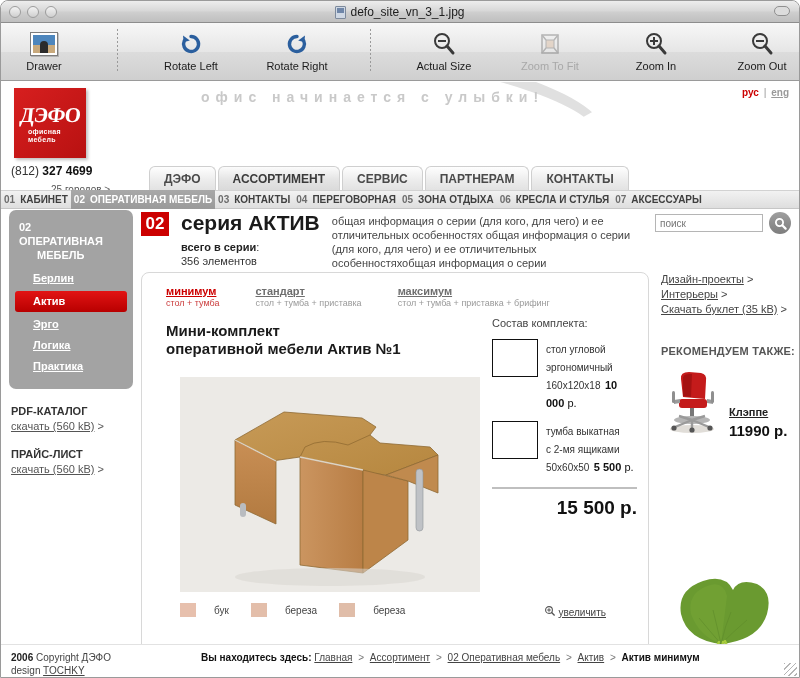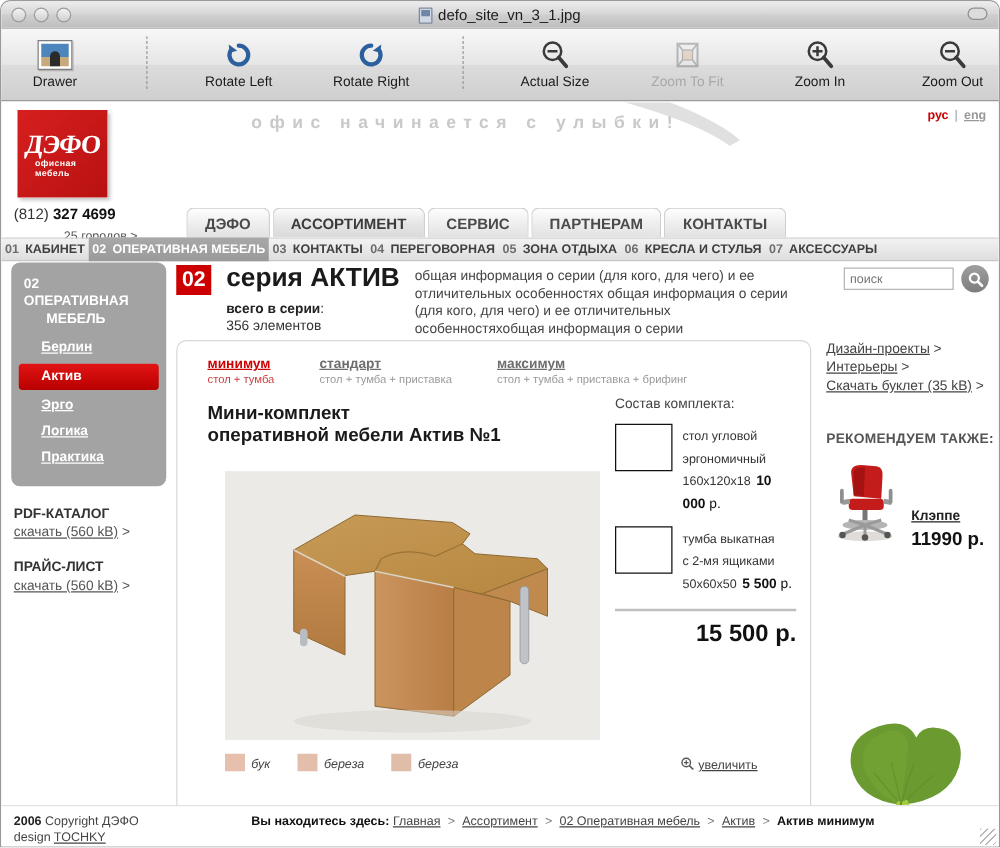--- a/index.html
+++ b/index.html
@@ -209,21 +209,21 @@
     align-items: center; justify-content: center; flex: 0 0 auto;
   }
   .series-title { font-size: 21px; font-weight: bold; color: #1a1a1a; line-height: 22px; }
   .series-sub { font-size: 11px; color: #333; margin-top: 6px; line-height: 14px; }
   .series-sub b { color: #222; }
   .series-desc {
     font-size: 11px; color: #444; line-height: 14px; width: 310px; padding-top: 2px;
   }
   .searchbox { position: absolute; right: 0; top: 2px; display: flex; align-items: center; gap: 6px; }
   .search-input {
-    width: 88px; height: 18px; border: 1px solid #b5b5b5; background: #fff;
+    width: 108px; height: 18px; border: 1px solid #b5b5b5; background: #fff;
     font-size: 10px; color: #8a8a8a; padding: 0 4px; font-family: "Liberation Sans", sans-serif;
   }
   .search-btn {
     width: 22px; height: 22px; border-radius: 50%;
     background: linear-gradient(to bottom,#9f9f9f,#7d7d7d);
     display: flex; align-items: center; justify-content: center; cursor: pointer;
   }
 
   
   .card {
@@ -243,21 +243,21 @@
     color: #1a1a1a; line-height: 18px;
   }
   .prod-img {
     position: absolute; left: 38px; top: 104px; width: 300px; height: 215px;
     background: linear-gradient(to bottom,#eceae6,#e4e2de);
     overflow: hidden;
   }
   .swatches {
     position: absolute; left: 38px; top: 330px; display: flex; align-items: center; gap: 8px;
   }
-  .sw { display: flex; align-items: flex-end; gap: 5px; margin-right: 14px; font-style: italic; }
+  .sw { display: flex; align-items: center; gap: 18px; margin-right: 14px; }
   .sw i { width: 16px; height: 14px; display: block; }
   .sw span { font-size: 10px; color: #444; }
   .zoomlink {
     position: absolute; right: 42px; top: 332px; font-size: 10px; color: #444;
     display: flex; align-items: center; gap: 3px; cursor: pointer;
   }
   .zoomlink u { text-decoration: underline; }
 
   
   .compo { position: absolute; left: 350px; top: 44px; width: 145px; }

